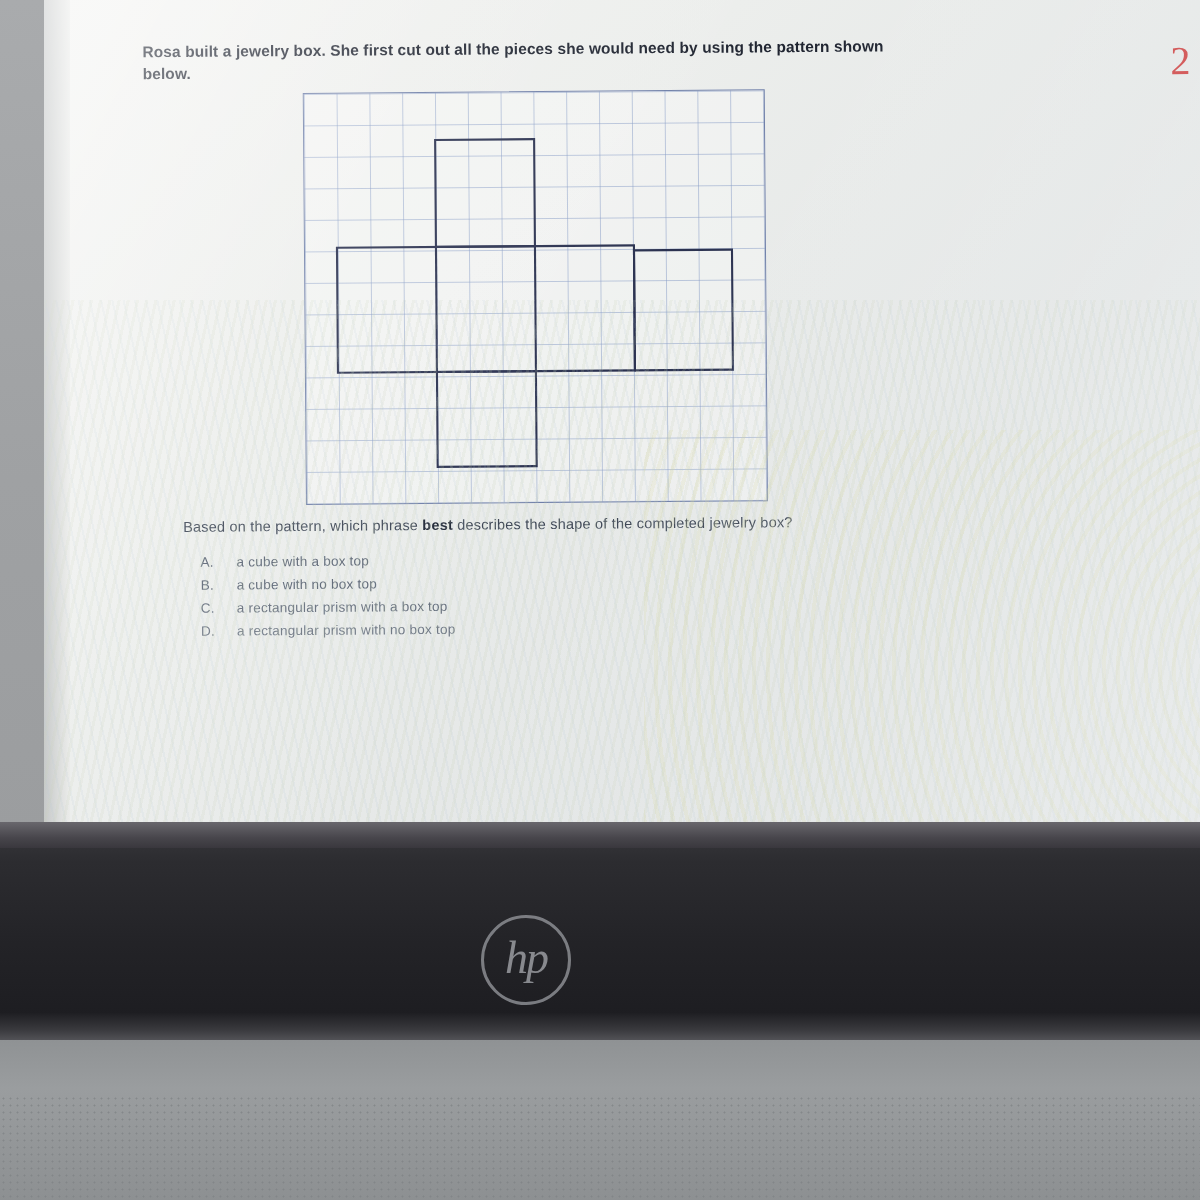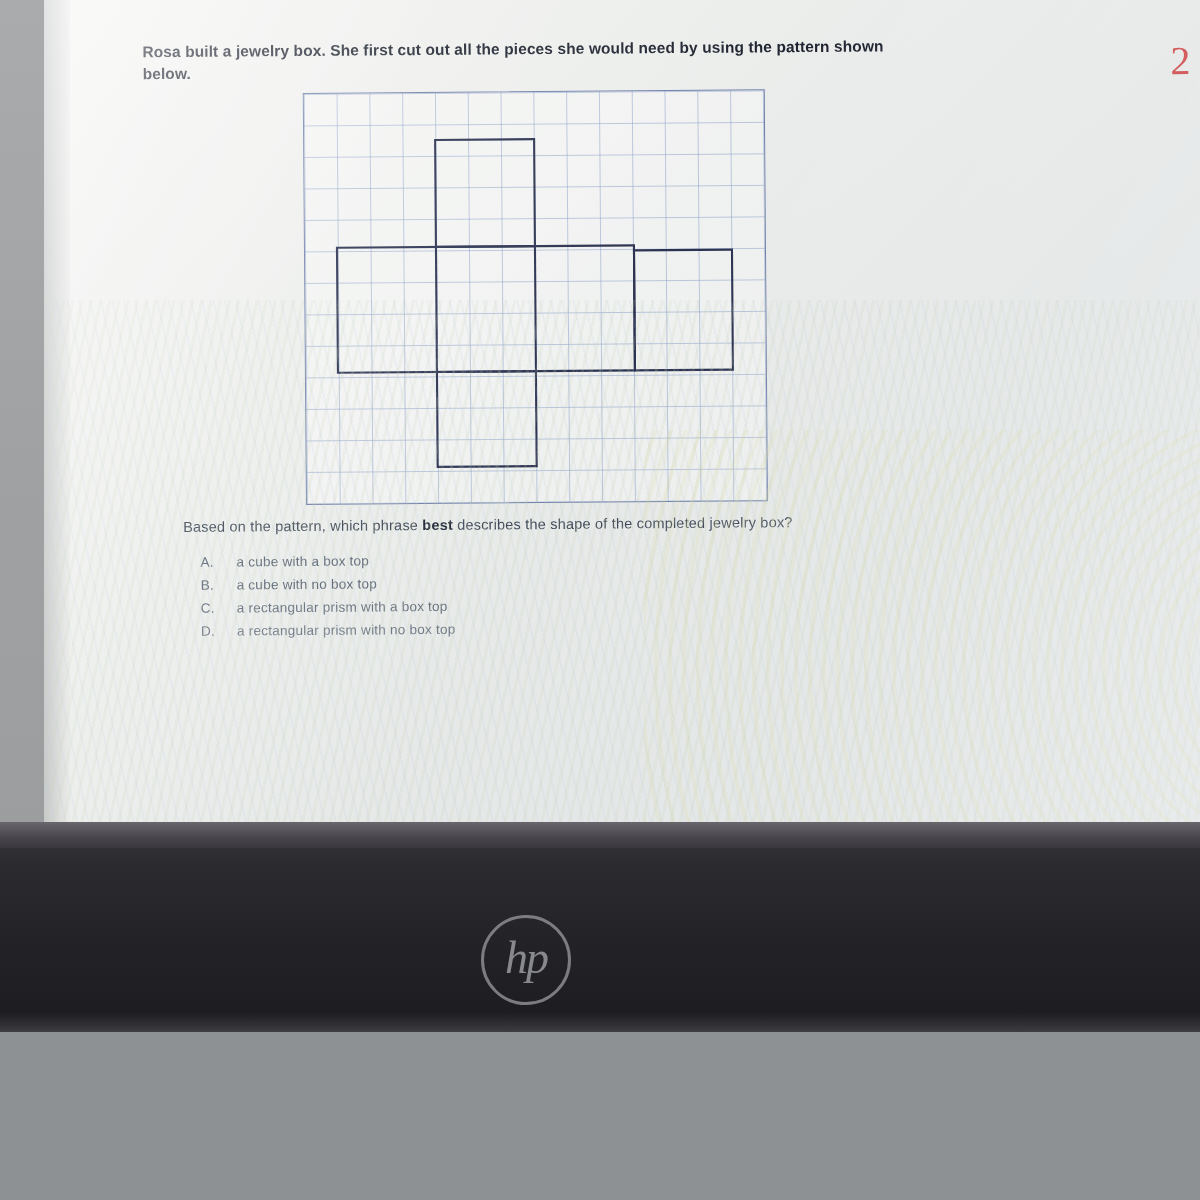--- a/index.html
+++ b/index.html
@@ -1,21 +1,21 @@
 <!DOCTYPE html>
 <html><head>
 <meta charset="utf-8">
 <style>
   html,body{margin:0;padding:0;}
   body{
     width:1200px;height:1200px;overflow:hidden;
     font-family:"Liberation Sans",sans-serif;
     background:#8e9193;
   }
-  #stage{position:relative;width:1200px;height:1032px;overflow:hidden;}
+  #stage{position:relative;width:1200px;height:1200px;overflow:hidden;}
 
   
   .desk{
     position:absolute;left:0;top:0;width:1200px;height:1200px;
     background:
       linear-gradient(180deg,#a9abad 0%,#9fa1a3 40%,#97999b 100%);
   }
   
   .deck{
     position:absolute;left:0;top:1040px;width:1200px;height:160px;

